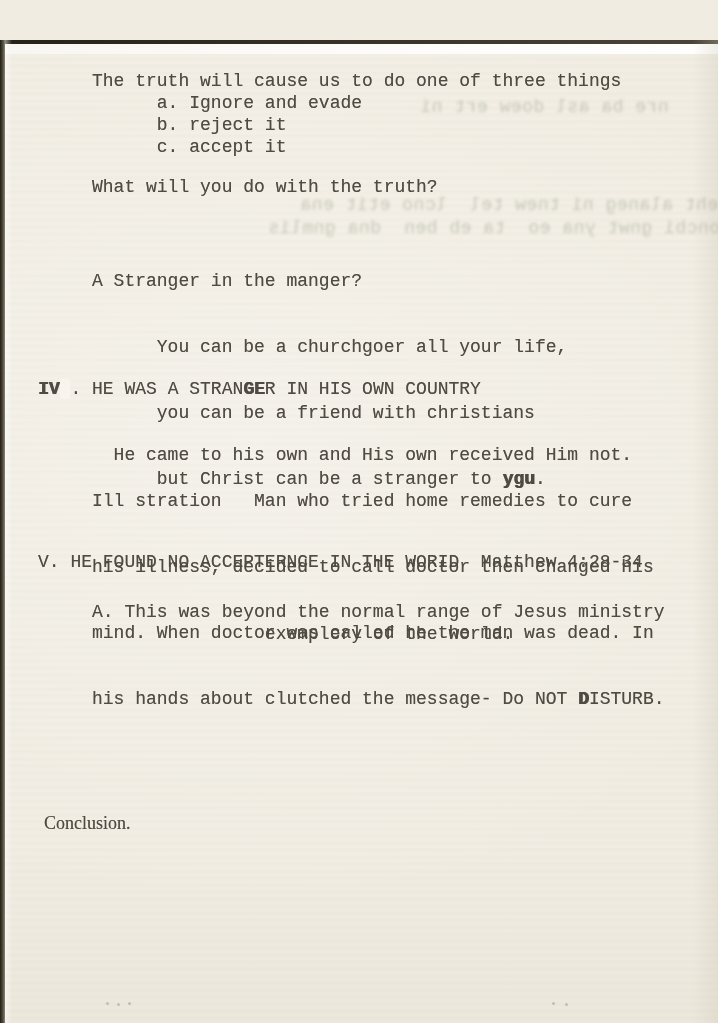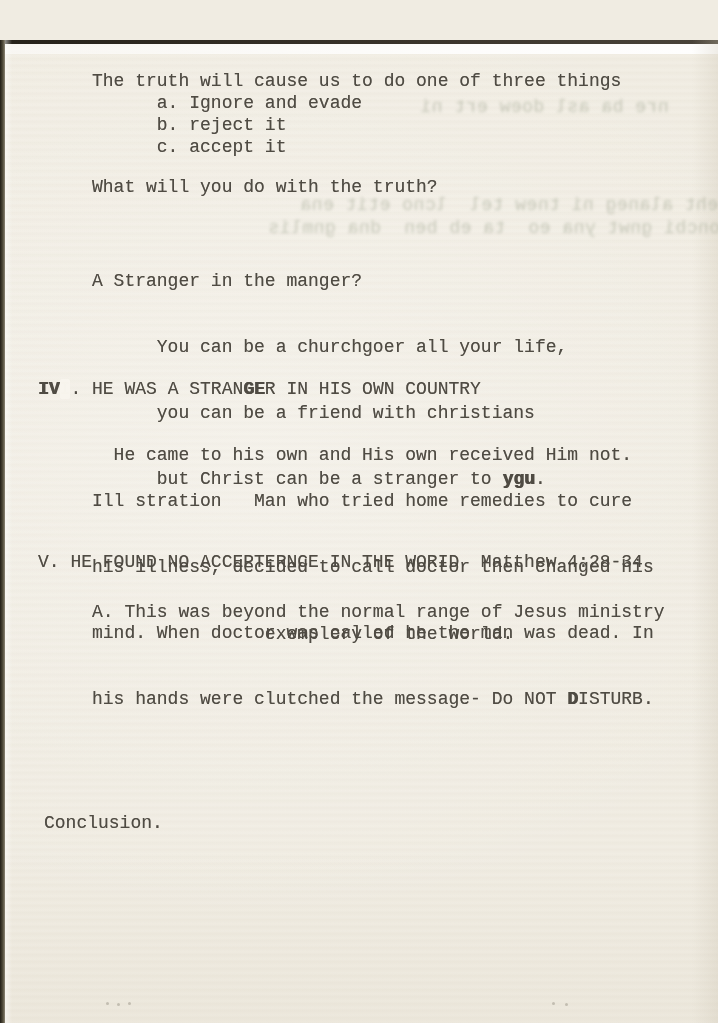--- a/index.html
+++ b/index.html
@@ -119,30 +119,30 @@
   <div class="block" style="top:294px;">
     <div class="tline"><span class="dbl">IV</span><span class="wo">I</span><span>. HE WAS A STRAN</span><span class="dbl">GE</span><span>R IN HIS OWN COUNTRY</span></div>
     <div class="tline">       He came to his own and His own received Him not.</div>
   </div>
 
 
   <div class="block" style="top:406px;">
     <div class="tline">     Ill stration   Man who tried home remedies to cure</div>
     <div class="tline">     his illness, decided to call doctor then changed his</div>
     <div class="tline">     mind. When doctor was called he the man was dead. In</div>
-    <div class="tline"><span>     his hands were clutched the message- Do NOT </span><span class="dbl">D</span><span>ISTURB.</span></div>
+    <div class="tline"><span>     his hands about clutched the message- Do NOT </span><span class="dbl">D</span><span>ISTURB.</span></div>
   </div>
 
   <pre class="block" style="top:511px;">V. HE FOUND NO ACCEPTERNCE IN THE WORID  Matthew 4:28-34</pre>
 
   <pre class="block" style="top:561px;text-align:center;">     A. This was beyond the normal range of Jesus ministry
        exemplery of the world.</pre>
 
 
-  <pre class="block" style="top:772px; left:44px;">Conclusion.</pre>
+  <pre class="block" style="top:772px; left:44px;font-family:Liberation Serif, serif;">Conclusion.</pre>
 
   <div class="speck" style="left:106px; top:962px;"></div>
   <div class="speck" style="left:117px; top:963px;"></div>
   <div class="speck" style="left:128px; top:962px;"></div>
   <div class="speck" style="left:552px; top:962px;"></div>
   <div class="speck" style="left:565px; top:963px;"></div>
   <div class="speck" style="left:498px; top:985px;"></div>
 
 </div>
 

